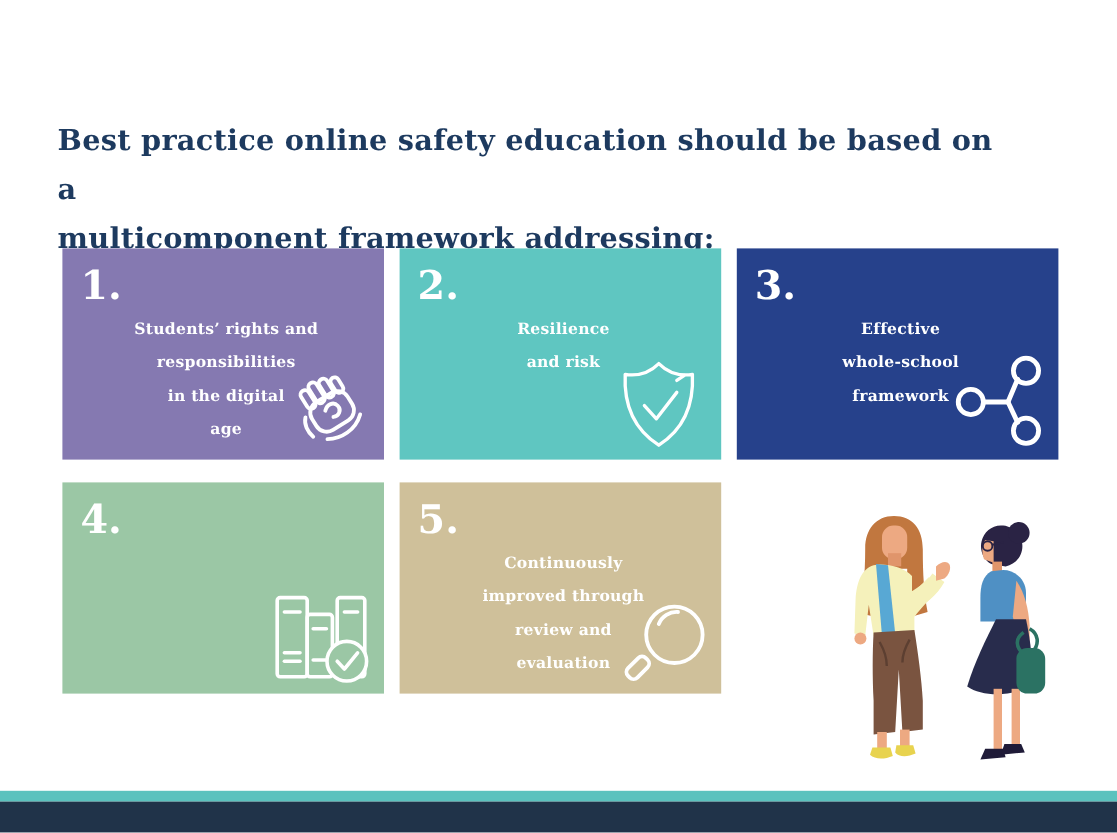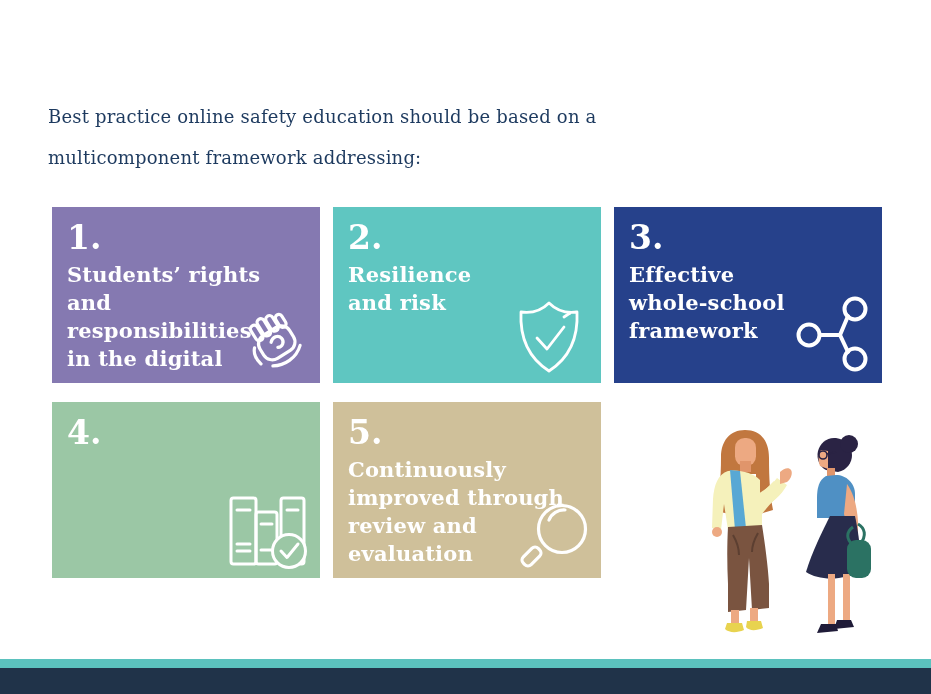--- a/index.html
+++ b/index.html
@@ -2,36 +2,36 @@
 <html><head>
 <meta charset="utf-8">
 <style>
   html,body{margin:0;padding:0;background:#ffffff;}
   .canvas{
     position:relative;width:931px;height:694px;background:#ffffff;
     overflow:hidden;font-family:"DejaVu Serif","Liberation Serif",serif;
   }
   .heading{
     position:absolute;left:48px;top:96px;width:800px;
-    font-size:18px;font-weight:normal;line-height:41px;
+    font-size:24px;font-weight:bold;line-height:41px;
     white-space:pre-line;letter-spacing:0.2px;
   }
   .card{
     position:absolute;width:268px;height:176px;color:#ffffff;
     box-sizing:border-box;padding:12px 10px 10px 15px;
   }
   .card-1{left:52px;top:207px;}
   .card-2{left:333px;top:207px;}
   .card-3{left:614px;top:207px;}
   .card-4{left:52px;top:402px;}
   .card-5{left:333px;top:402px;}
   .card-number{font-size:33px;font-weight:bold;line-height:38px;}
   .card-text{
-    margin-top:4px;font-size:21px;font-weight:bold;line-height:28px;
-    white-space:pre-line;letter-spacing:0.2px;
+    margin-top:4px;font-size:13px;font-weight:bold;line-height:28px;
+    white-space:pre-line;letter-spacing:0.2px;text-align:center;
   }
   .card-icon{position:absolute;}
   .icon-fist{right:8px;bottom:8px;}
   .icon-shield{right:20px;bottom:9px;}
   .icon-share{right:12px;bottom:11px;}
   .icon-books{right:10px;bottom:8px;}
   .icon-magnifier{right:10px;bottom:4px;}
   .card-icon svg{display:block;}
   .illustration{position:absolute;left:688px;top:424px;width:220px;height:222px;}
   .footer-accent{position:absolute;left:0;top:659px;width:931px;height:9px;}

